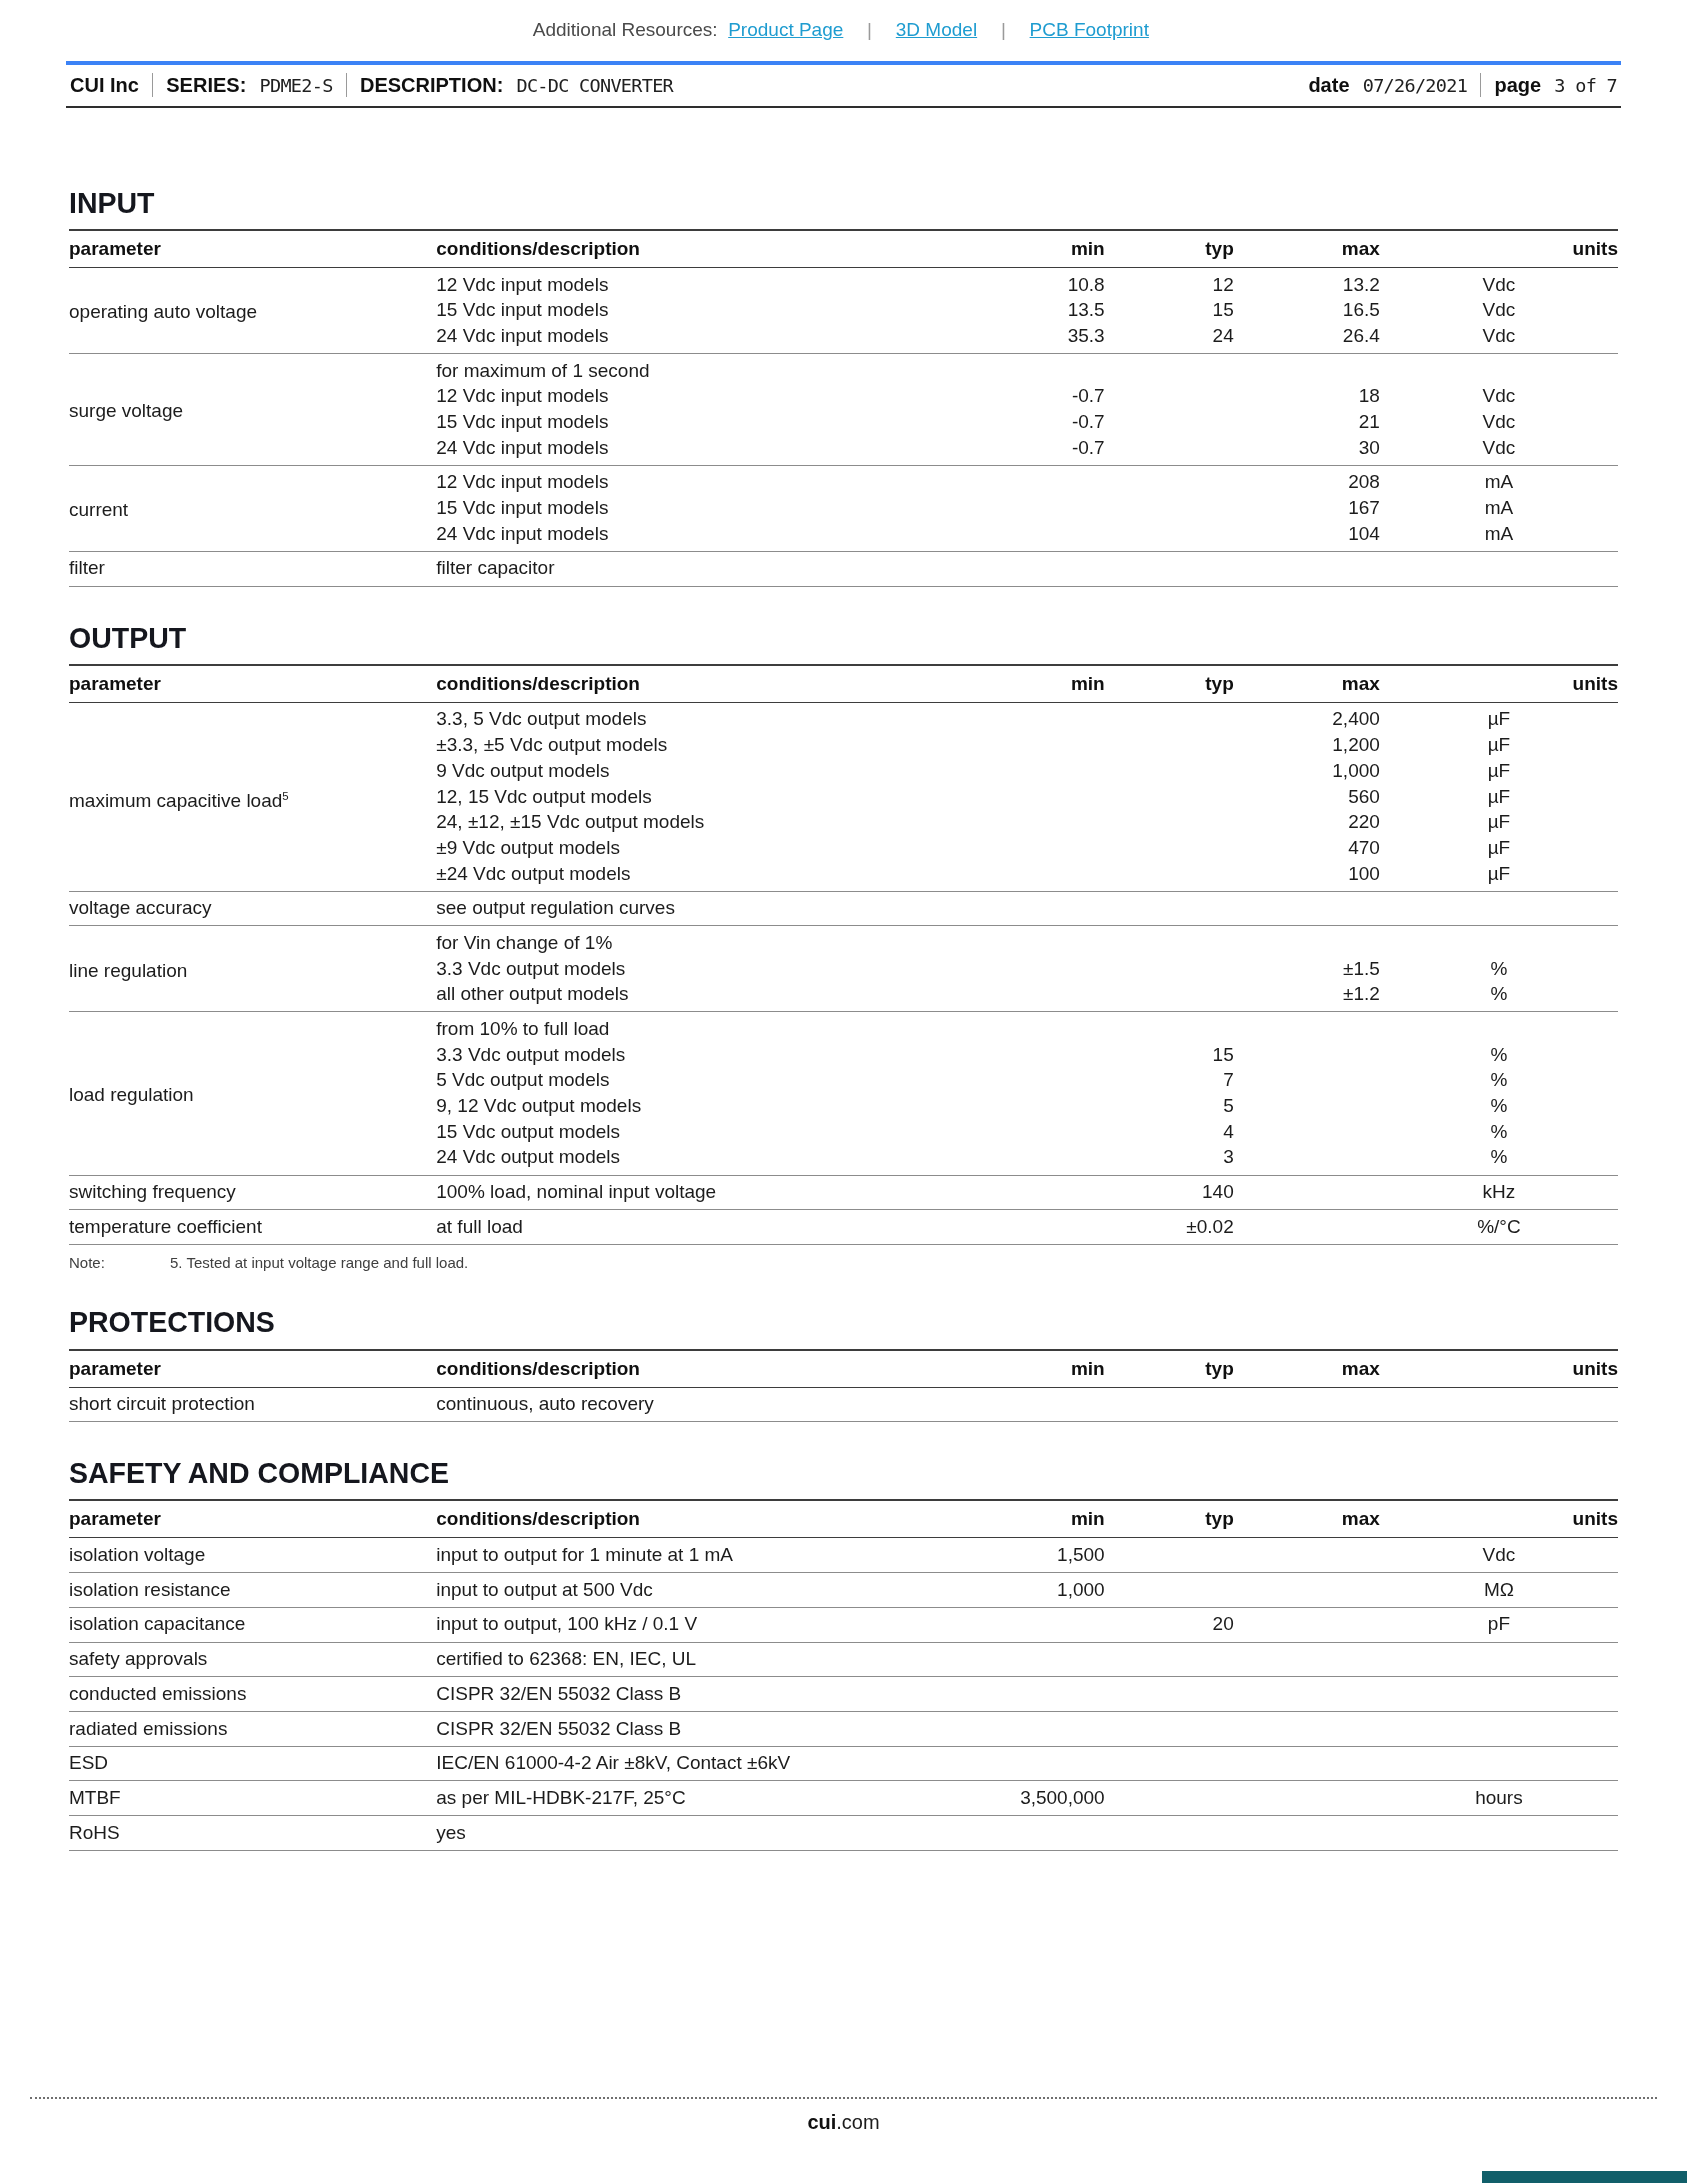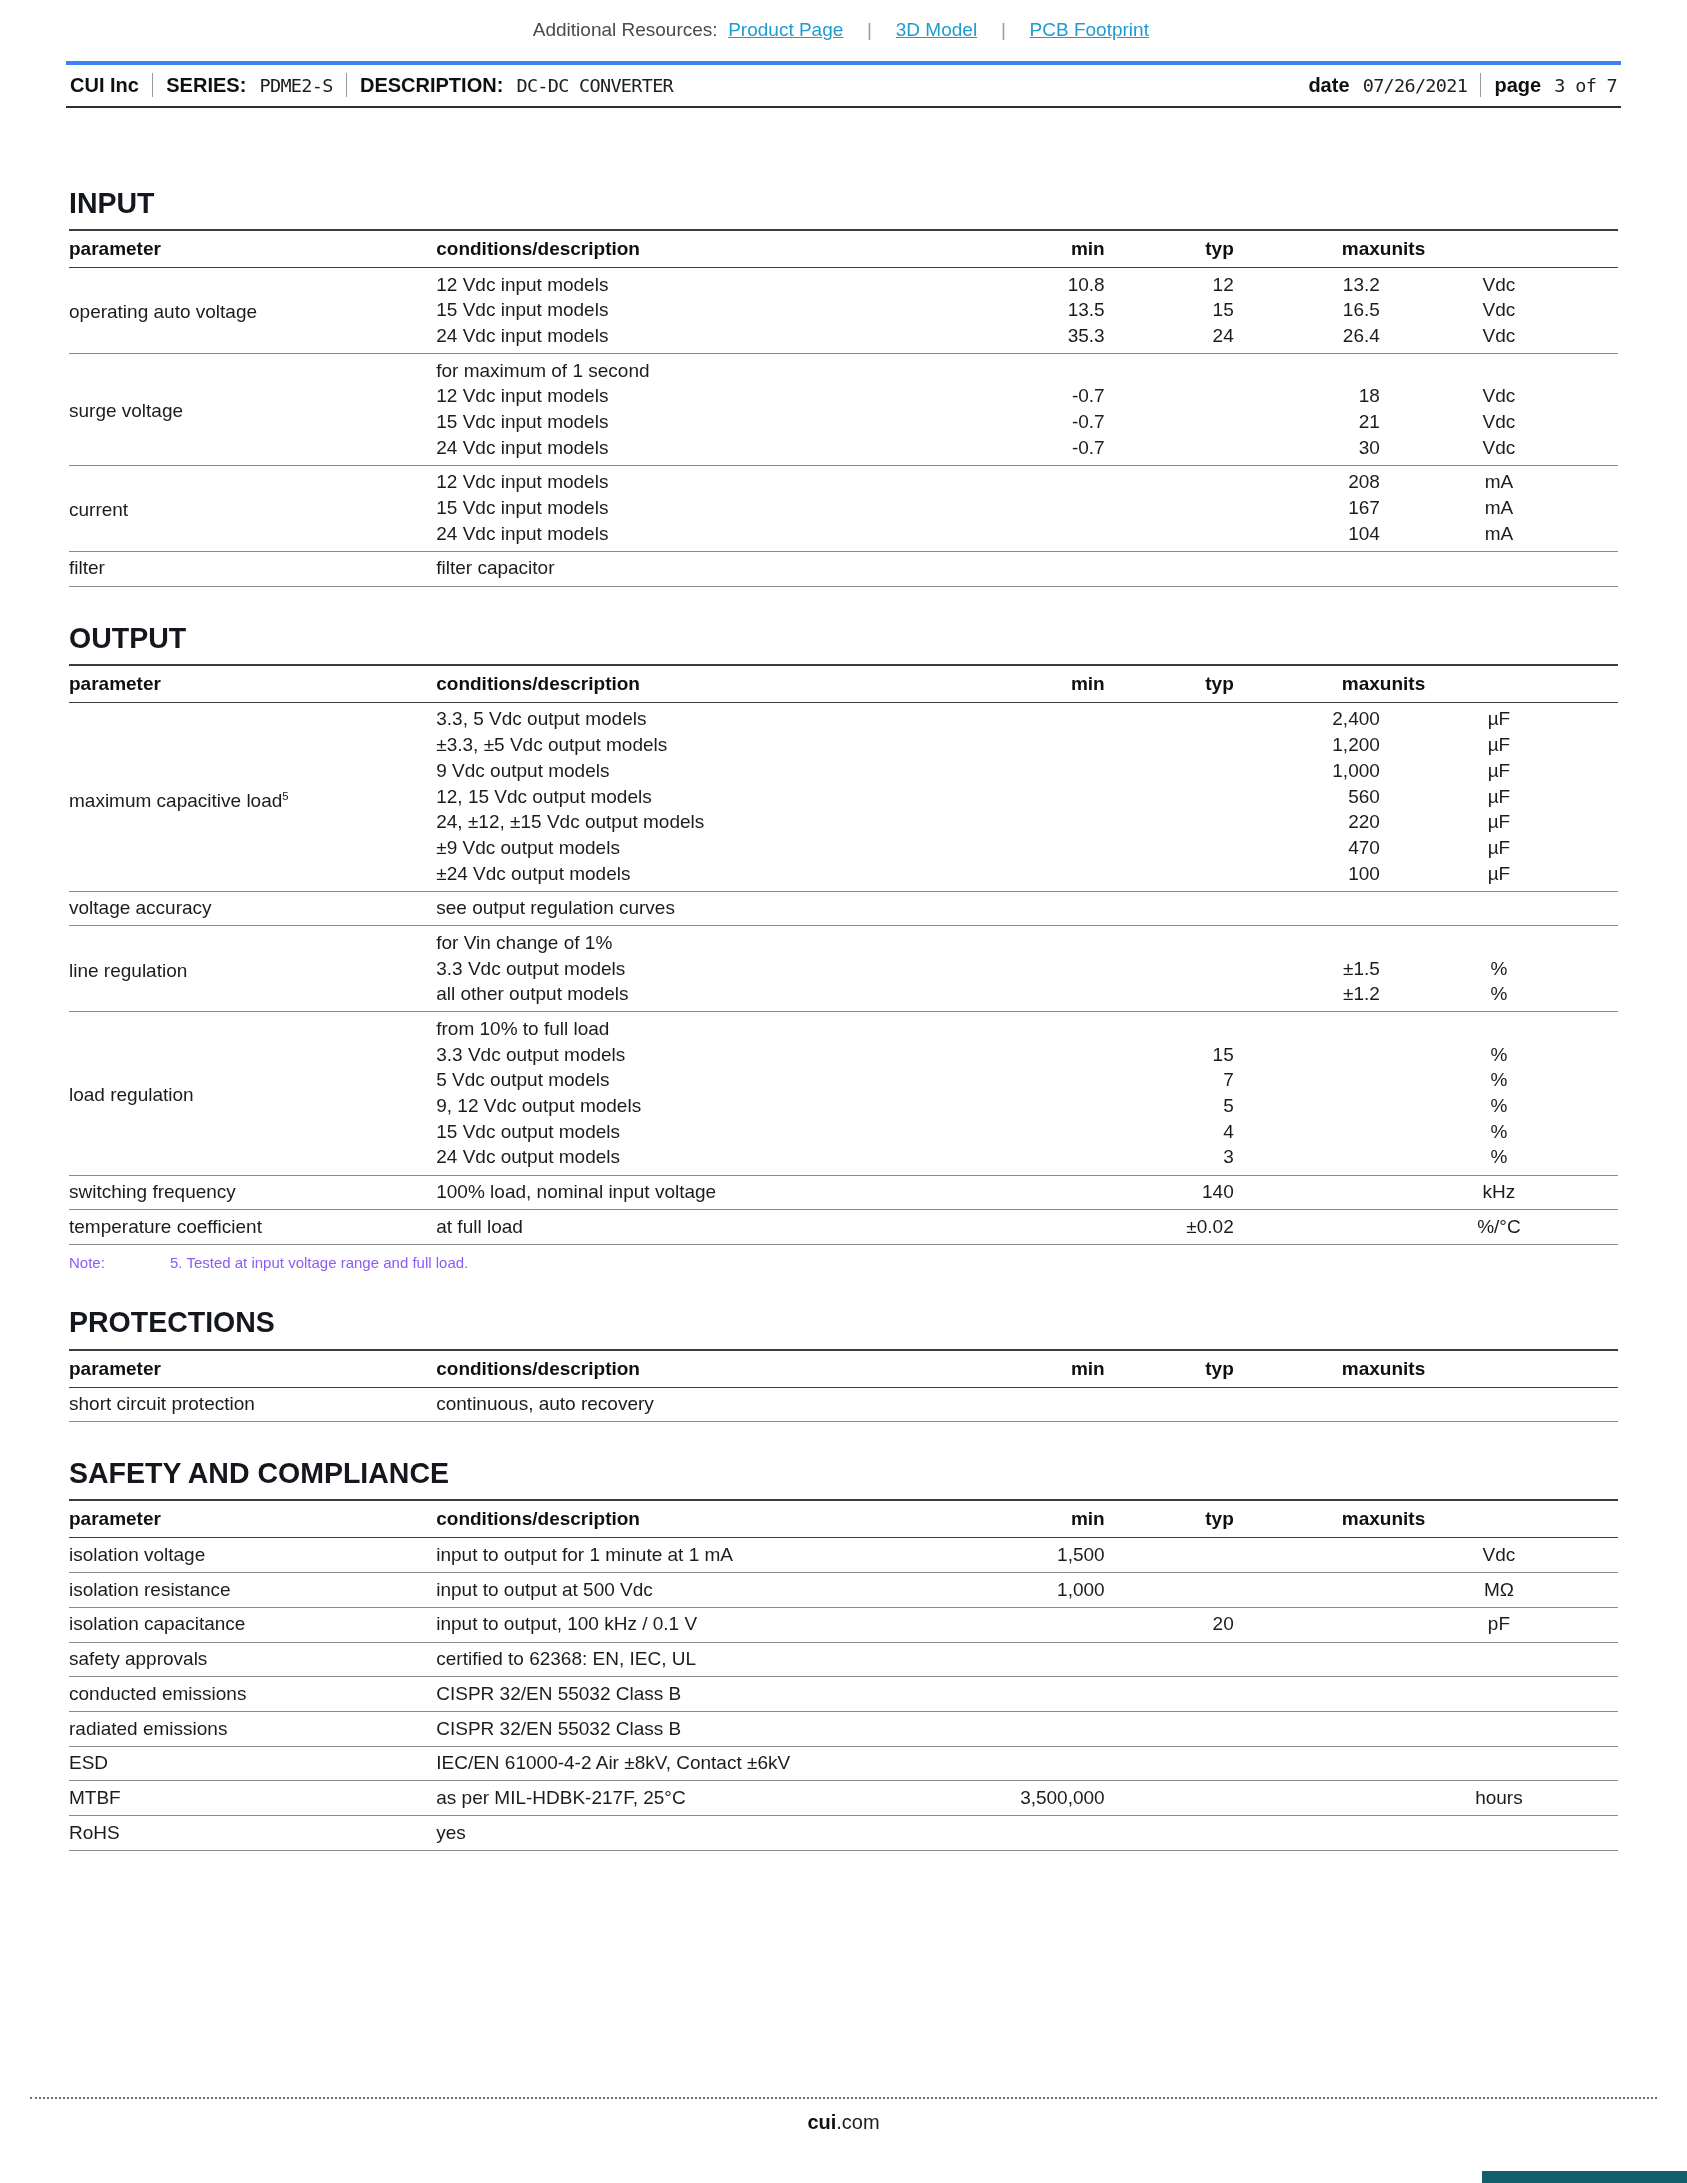--- a/index.html
+++ b/index.html
@@ -23,32 +23,32 @@
   
   #sections { padding:0 69px; }
   .section-title { font-size:30px; font-weight:bold; color:#15171e; margin-top:34px; margin-bottom:9.3px;
                    transform:scaleX(.95); transform-origin:left; letter-spacing:0px; }
   section:first-child .section-title { margin-top:78px; }
 
   table.spec { width:100%; border-collapse:collapse; table-layout:fixed; border-bottom:1.3px solid #8c8c8c; }
   table.spec th { font-size:19px; font-weight:bold; text-align:left; padding:7px 0;
                   border-top:2px solid #3d3d3d; border-bottom:1.3px solid #3d3d3d; color:#101010; }
   table.spec th.h-min, table.spec th.h-typ, table.spec th.h-max { text-align:right; }
-  table.spec th.h-units { text-align:left; }
+  table.spec th.h-units { text-align:right; }
   table.spec td { font-size:19px; line-height:20.5px; vertical-align:top; padding:2.6px 0; color:#1c1c1c; }
   table.spec td.param { vertical-align:middle; }
   table.spec td.cond { padding-right:13.2px; }
   table.spec td.num { text-align:right; }
   table.spec td.units { text-align:center; }
   table.spec tr.row-start td { padding-top:6.6px; }
   table.spec tr.row-end td { padding-bottom:6.6px; }
   table.spec tbody tr.row-start td { border-top:1.3px solid #8c8c8c; }
   sup { font-size:60%; vertical-align:super; }
 
-  .table-note { margin-top:9.3px; font-size:15px; color:#8b5cf6; }
+  .table-note { margin-top:9.3px; font-size:15px; color:#404040; }
   .table-note .nlabel { display:inline-block; width:101px; }
 
   
   .footer { position:absolute; left:30px; right:30px; bottom:49px; border-top:2.6px dotted #6f6f6f;
             text-align:center; padding-top:12px; font-size:20px; color:#1c1c1c; }
   .corner-bar { position:absolute; right:0; bottom:0; width:205px; height:12px; }
 </style>
 </head>
 <body>
 

